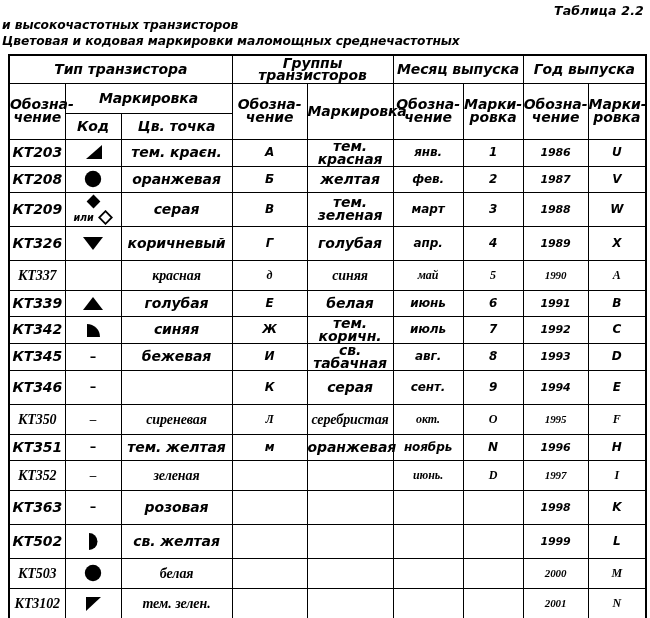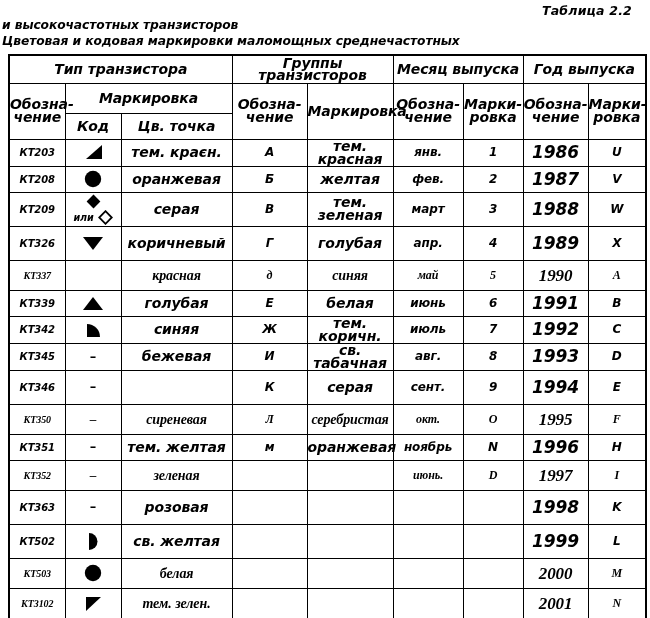--- a/index.html
+++ b/index.html
@@ -20,21 +20,21 @@
     width: 650px;
     height: 618px;
     box-sizing: border-box;
     padding: 0;
   }
 
   
   .tbl-number {
     position: absolute;
     top: 3px;
-    right: 18px;
+    right: 6px;
     font-size: 12.5px;
     font-weight: bold;
     font-style: italic;
     letter-spacing: 0.2px;
   }
   .title {
     position: absolute;
     top: 18px;
     left: 2px;
     width: 470px;
@@ -84,26 +84,26 @@
 
   tbody td {
     font-size: 11.3px;
     line-height: 13px;
     letter-spacing: -0.1px;
     height: 25px;
   }
   tbody tr.tall td { height: 33px; }
   tbody tr.mid td { height: 29px; font-family: Liberation Serif, serif; }
 
-  td.desig { font-size: 10px; }
+  td.desig { font-size: 14px; }
   td.color-name { font-size: 14px; }
   td.grp-letter { font-size: 12px; }
   td.month { font-size: 12px; margin-left: 22px; }
   td.mon-mark { font-size: 12px; }
-  td.year { font-size: 17px; }
+  td.year { font-size: 11px; }
   td.year-mark { font-size: 12px; }
 
   .dash {
     font-style: normal;
     font-weight: bold;
     font-size: 13px;
   }
 
   
   td.nudge-up   { vertical-align: top;    padding-top: 2px; }

